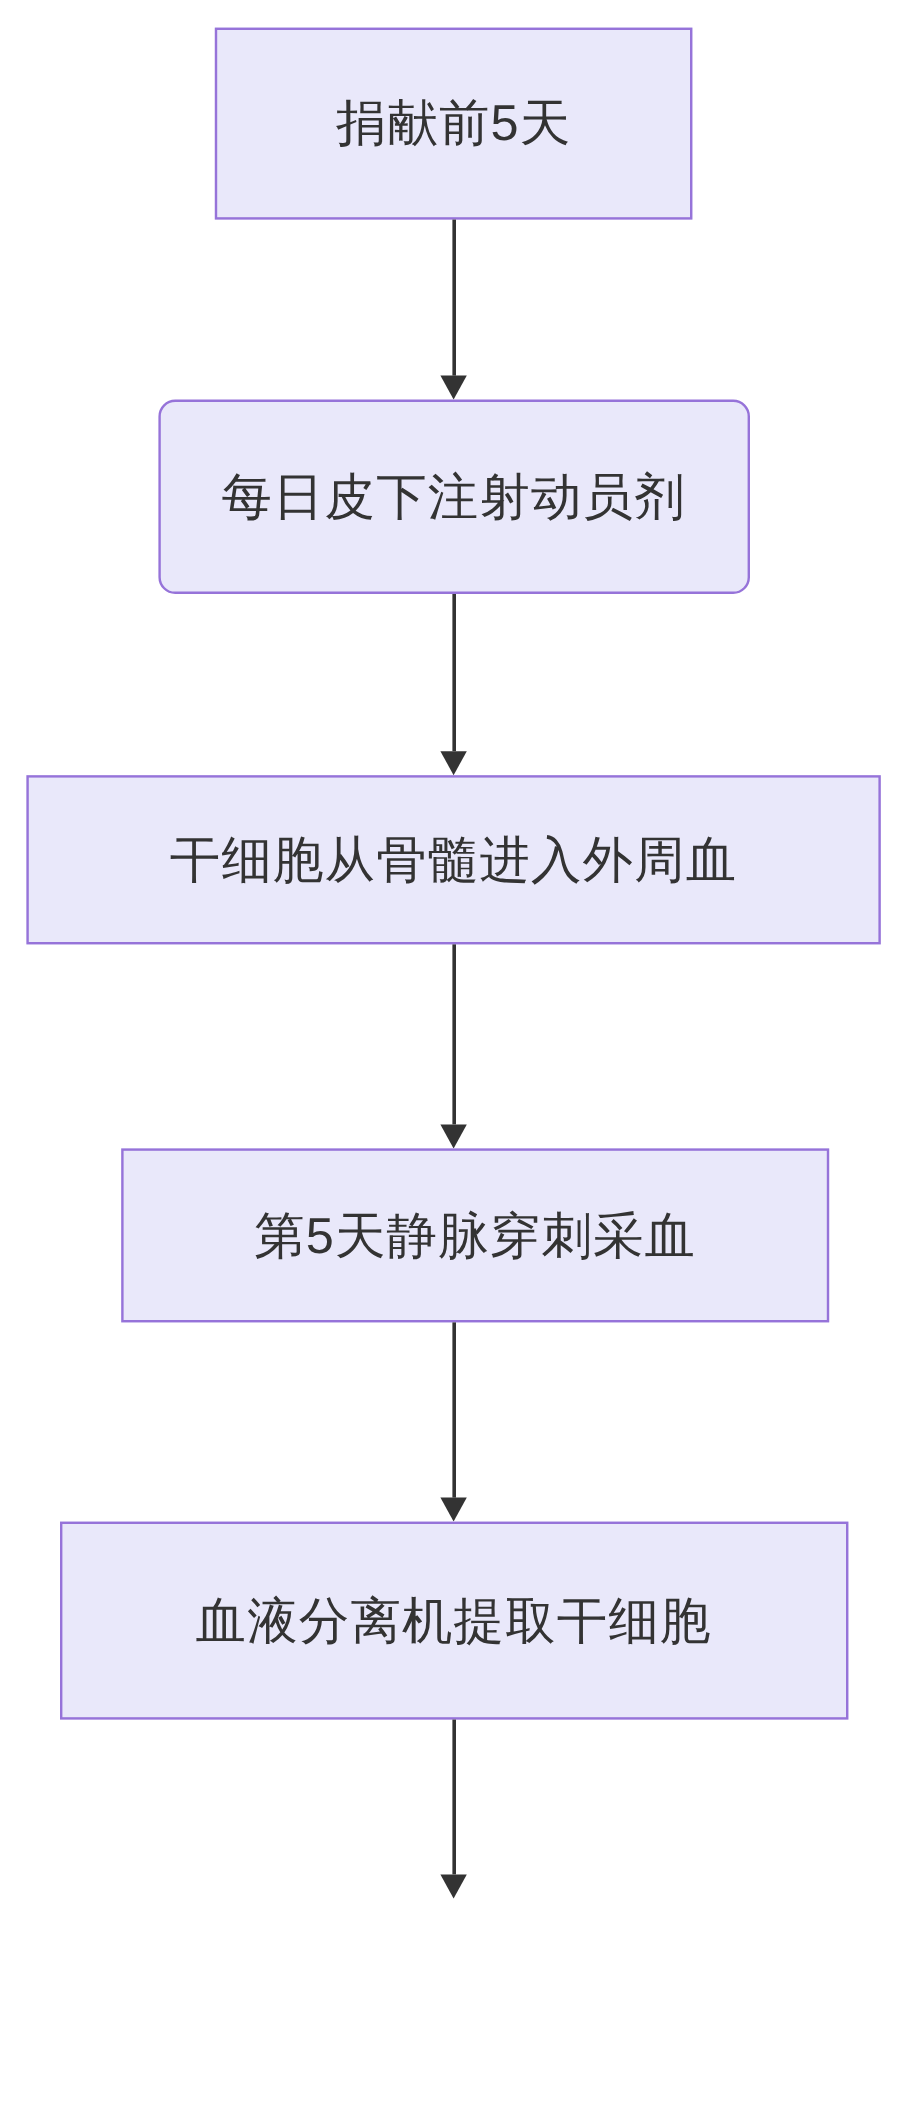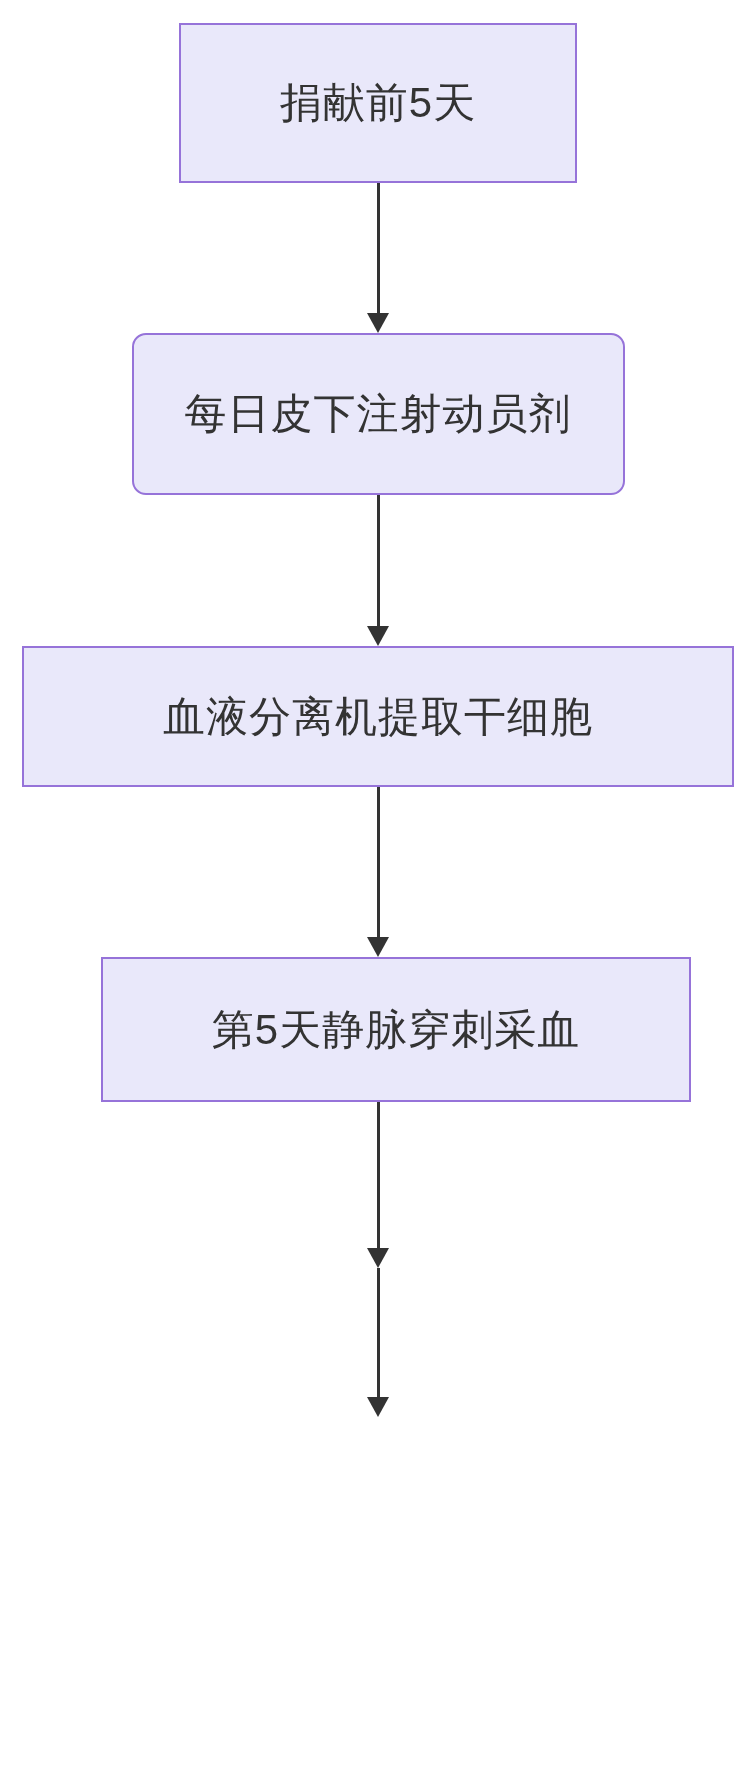--- a/index.html
+++ b/index.html
@@ -82,37 +82,40 @@
   <div class="node n2 rounded">
     <span class="label">每日皮下注射动员剂</span>
   </div>
 
   <div class="arrow a2">
     <div class="arrow-line"></div>
     <div class="arrow-head"></div>
   </div>
 
   <div class="node n3">
-    <span class="label">血液分离机提取干细胞</span>
+    <span class="label">干细胞从骨髓进入外周血</span>
   </div>
 
   <div class="arrow a3">
     <div class="arrow-line"></div>
     <div class="arrow-head"></div>
   </div>
 
   <div class="node n4">
     <span class="label">第5天静脉穿刺采血</span>
   </div>
 
   <div class="arrow a4">
     <div class="arrow-line"></div>
     <div class="arrow-head"></div>
   </div>
 
+  <div class="node n5">
+    <span class="label">血液分离机提取干细胞</span>
+  </div>
 
   <div class="arrow a5">
     <div class="arrow-line"></div>
     <div class="arrow-head"></div>
   </div>
 
 
 </div>
 
 </body></html>

